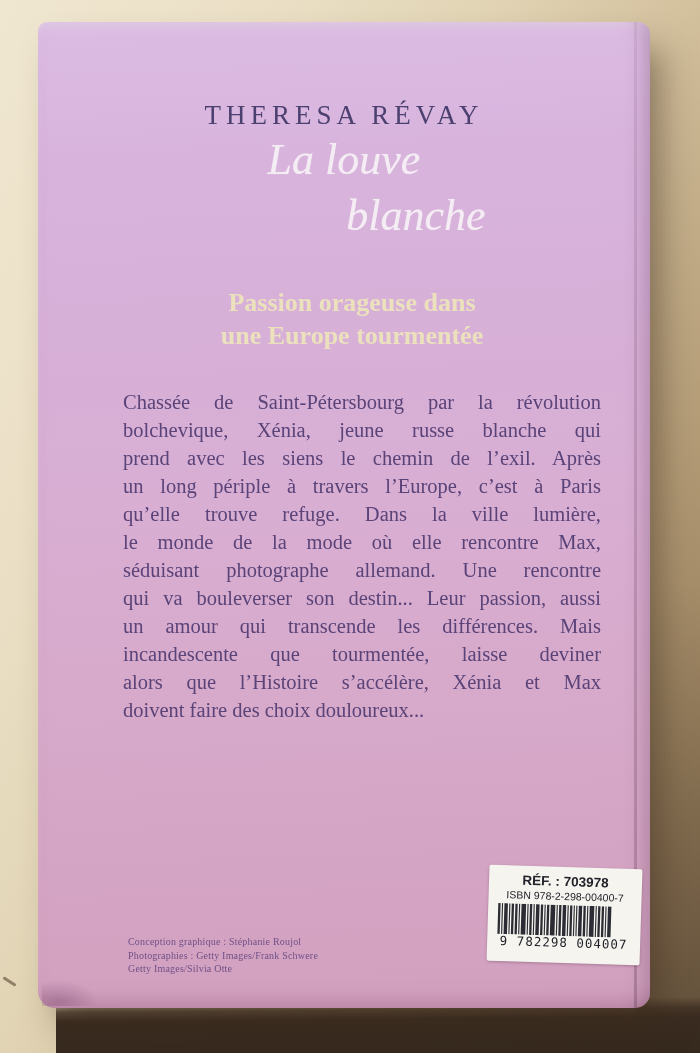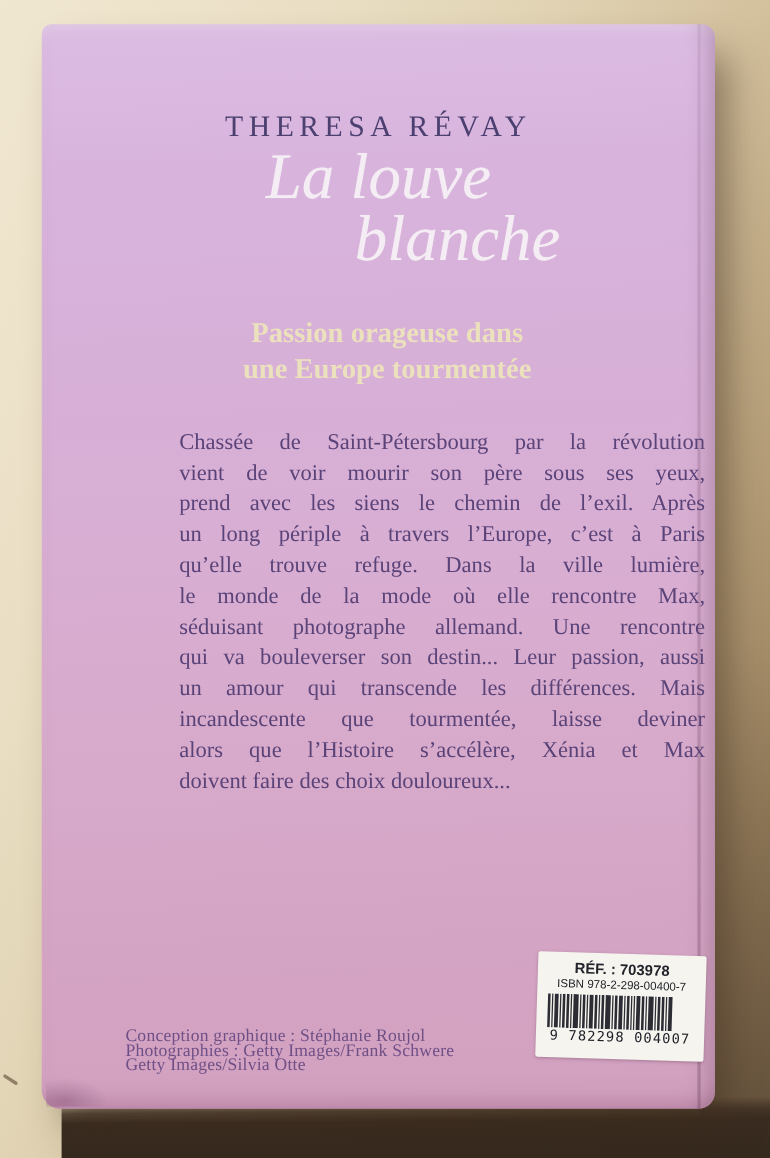--- a/index.html
+++ b/index.html
@@ -28,32 +28,32 @@
   .fold-line{position:absolute;right:13px;top:0;width:3px;height:100%;
          background:linear-gradient(to bottom,rgba(105,65,95,.10),
                     rgba(105,65,95,.22) 50%,rgba(90,55,80,.30) 100%);
          filter:blur(.5px);}
   .crumple{position:absolute;left:4px;bottom:2px;width:56px;height:26px;
          background:radial-gradient(ellipse at 30% 80%,rgba(120,70,105,.38),
                     rgba(120,70,105,0) 70%);}
   .author{position:absolute;left:0;width:100%;top:78px;text-align:center;
          font-size:27px;letter-spacing:5px;color:#4c4070;}
   .title{position:absolute;left:0;width:100%;top:110px;margin:0;
-         font-style:italic;font-weight:400;font-size:59px;line-height:56px;
+         font-style:italic;font-weight:400;font-size:44px;line-height:56px;
          color:#f5edf4;text-align:center;
          text-shadow:0 0 1px rgba(255,255,255,.4);}
   .title .t2{display:block;transform:translateX(72px);}
   .tagline{position:absolute;left:0;width:100%;top:264px;text-align:center;
          font-weight:700;font-size:26px;line-height:33px;color:#ece1bd;
          transform:translateX(8px);}
   .synopsis{position:absolute;left:85px;top:366px;width:478px;
-         font-size:20.5px;line-height:28px;color:#5a4378;overflow:hidden;margin-left:40px;}
+         font-size:20.5px;line-height:28px;color:#5a4378;overflow:hidden;}
   .syn-line{text-align:justify;text-align-last:justify;white-space:nowrap;}
   .syn-line.last{text-align:left;text-align-last:left;}
-  .credits{position:absolute;left:76px;top:913px;font-size:16px;
+  .credits{position:absolute;left:90px;top:913px;font-size:10px;
          line-height:13.5px;color:#6f5086;letter-spacing:.2px;}
   .barcode-label{position:absolute;left:450px;top:845px;width:153px;height:96px;
          background:#f5f4ef;border-radius:2px;transform:rotate(1.8deg);
          box-shadow:0 1px 3px rgba(80,50,70,.35);text-align:center;
          font-family:"Liberation Sans","DejaVu Sans",sans-serif;color:#23242b;}
   .barcode-label .ref{margin-top:7px;font-size:13.5px;font-weight:700;}
   .barcode-label .isbn{margin-top:1px;font-size:10.5px;font-weight:400;}
   .bars{display:block;margin:3px auto 0 auto;}
   .digits{margin-top:-1px;font-family:"DejaVu Sans Mono","Liberation Mono",monospace;
          font-size:12.5px;letter-spacing:1px;color:#1e1f26;}
@@ -74,21 +74,21 @@
 
     <h1 class="title"><span class="t1">La louve</span><span class="t2">blanche</span></h1>
 
     <div class="tagline">
       <div>Passion orageuse dans</div>
       <div>une Europe tourmentée</div>
     </div>
 
     <div class="synopsis">
       <div class="syn-line">Chassée de Saint-Pétersbourg par la révolution</div>
-      <div class="syn-line">vient de voir mourir son père sous ses yeux,</div>
+      <div class="syn-line">bolchevique, Xénia, jeune russe blanche qui</div>
       <div class="syn-line">prend avec les siens le chemin de l’exil. Après</div>
       <div class="syn-line">un long périple à travers l’Europe, c’est à Paris</div>
       <div class="syn-line">qu’elle trouve refuge. Dans la ville lumière,</div>
       <div class="syn-line">le monde de la mode où elle rencontre Max,</div>
       <div class="syn-line">séduisant photographe allemand. Une rencontre</div>
       <div class="syn-line">qui va bouleverser son destin... Leur passion, aussi</div>
       <div class="syn-line">un amour qui transcende les différences. Mais</div>
       <div class="syn-line">incandescente que tourmentée, laisse deviner</div>
       <div class="syn-line">alors que l’Histoire s’accélère, Xénia et Max</div>
       <div class="syn-line last">doivent faire des choix douloureux...</div>

